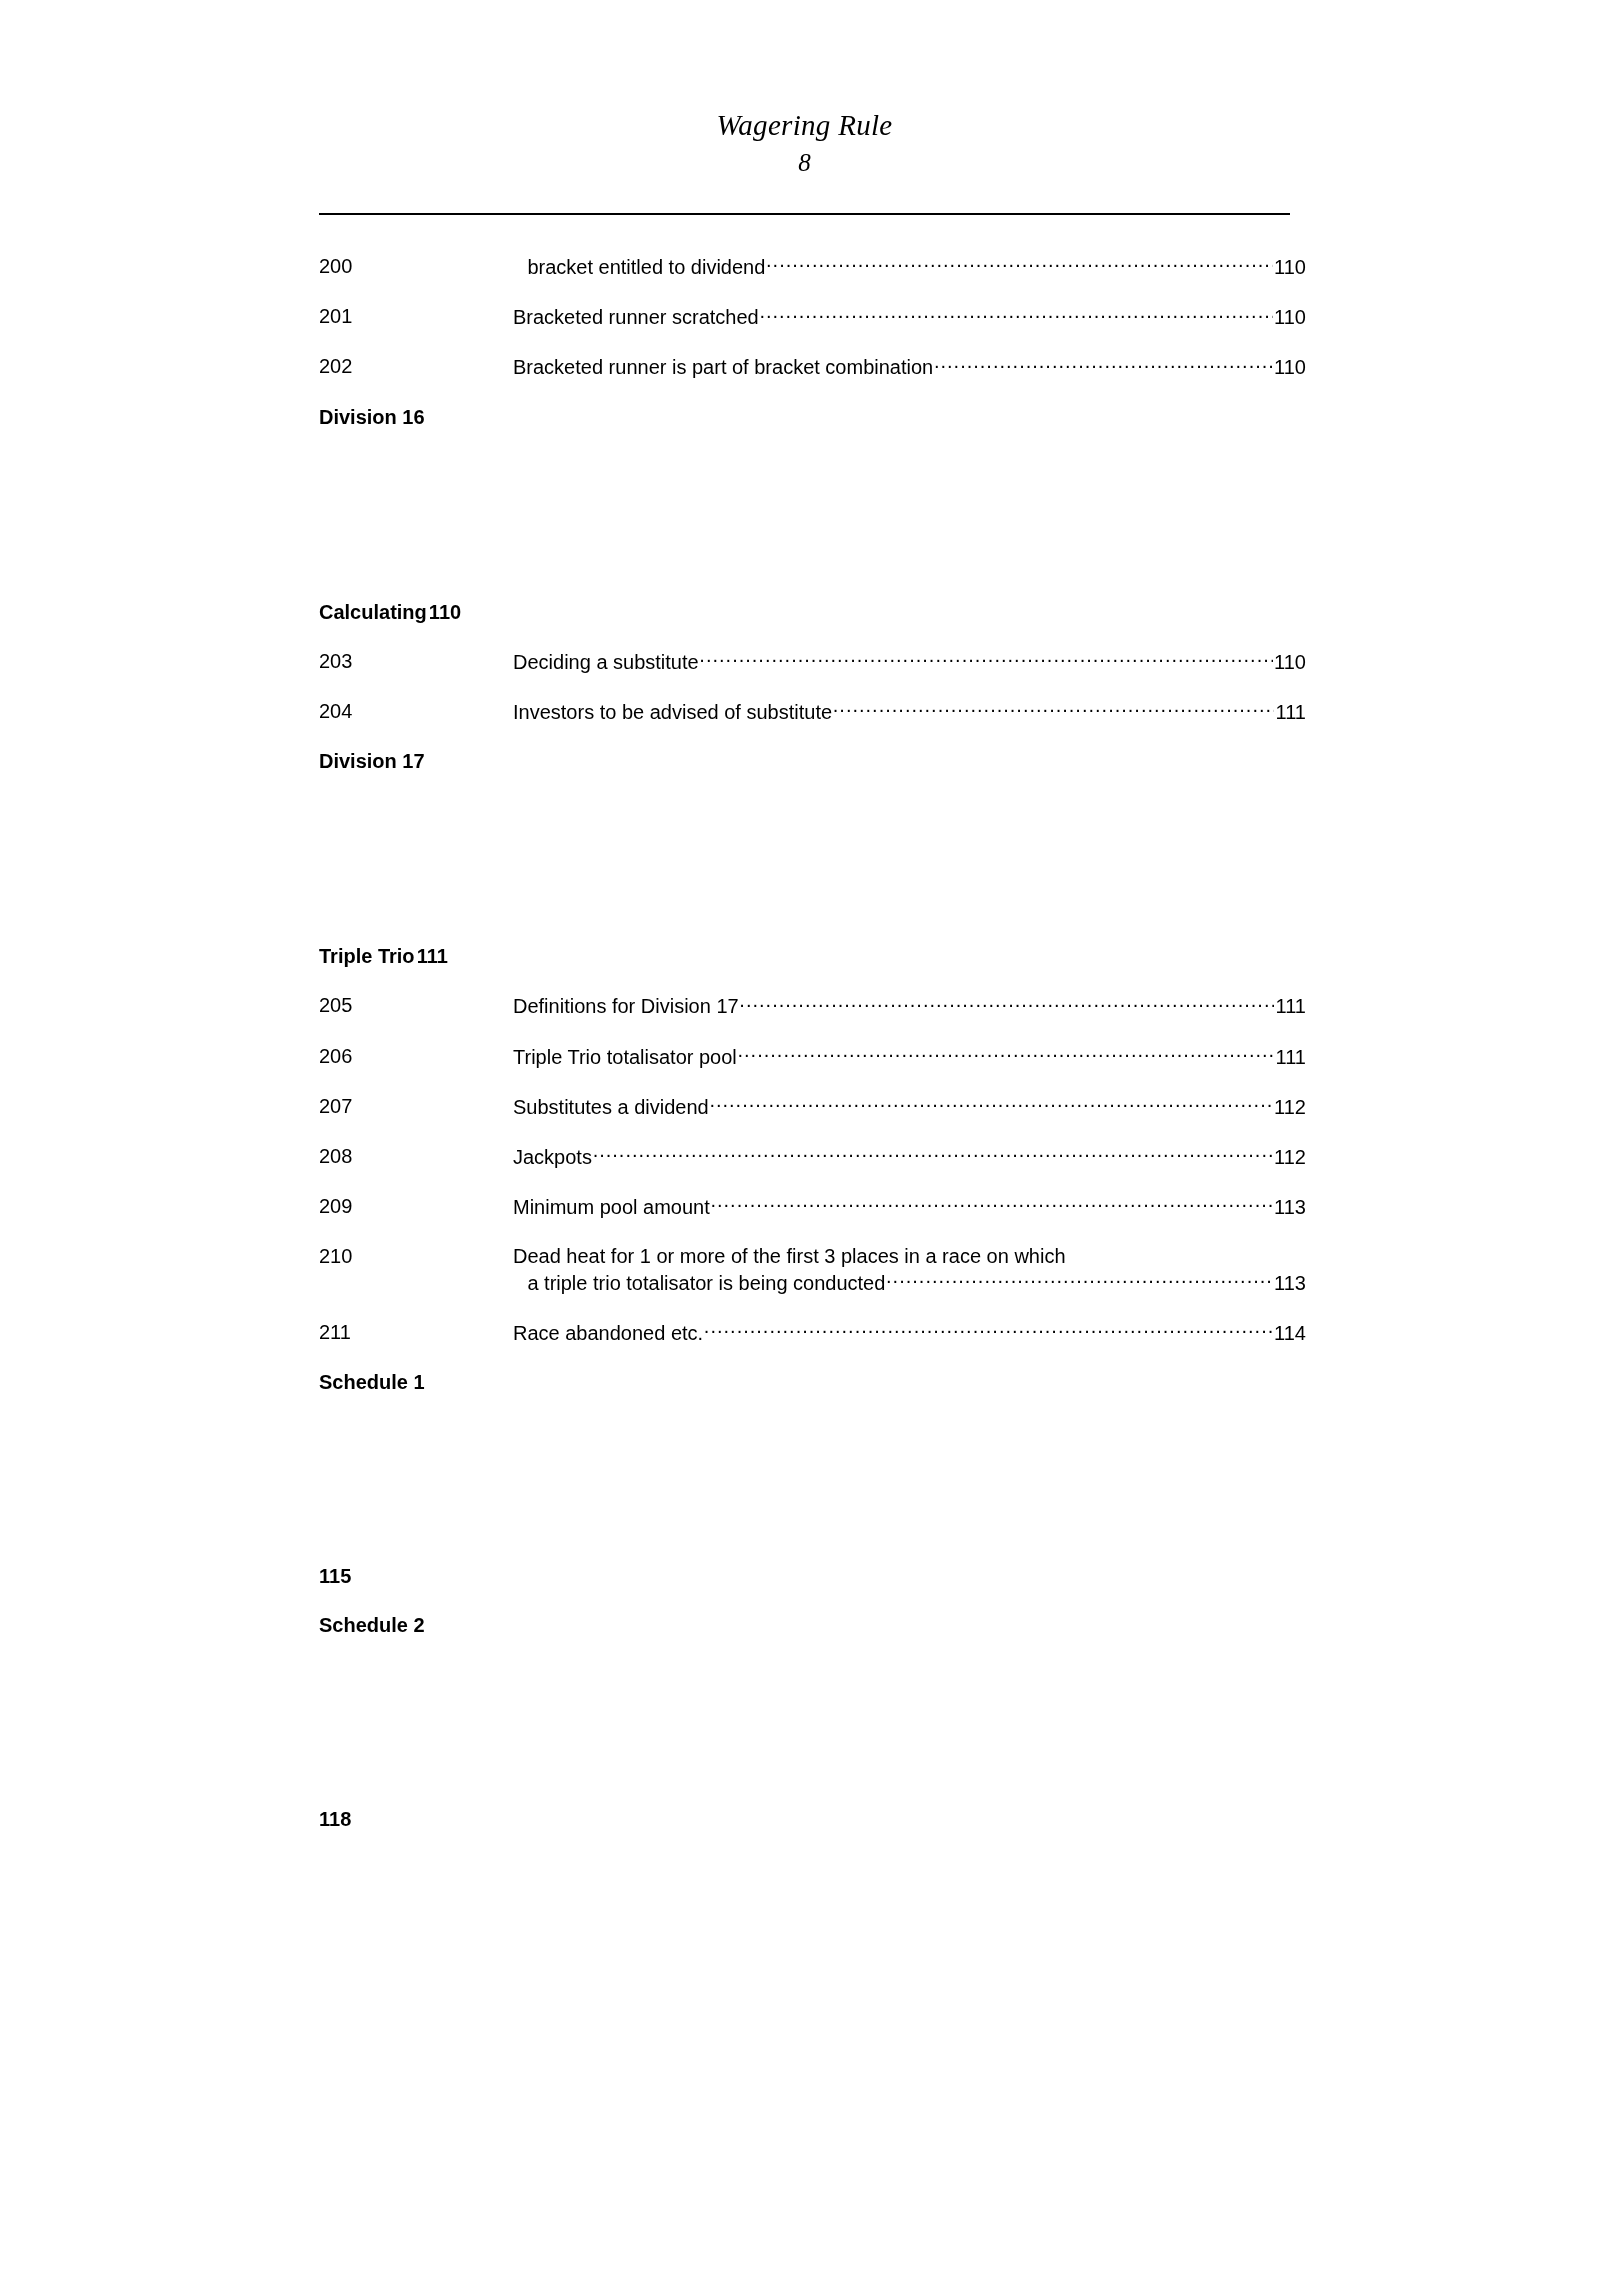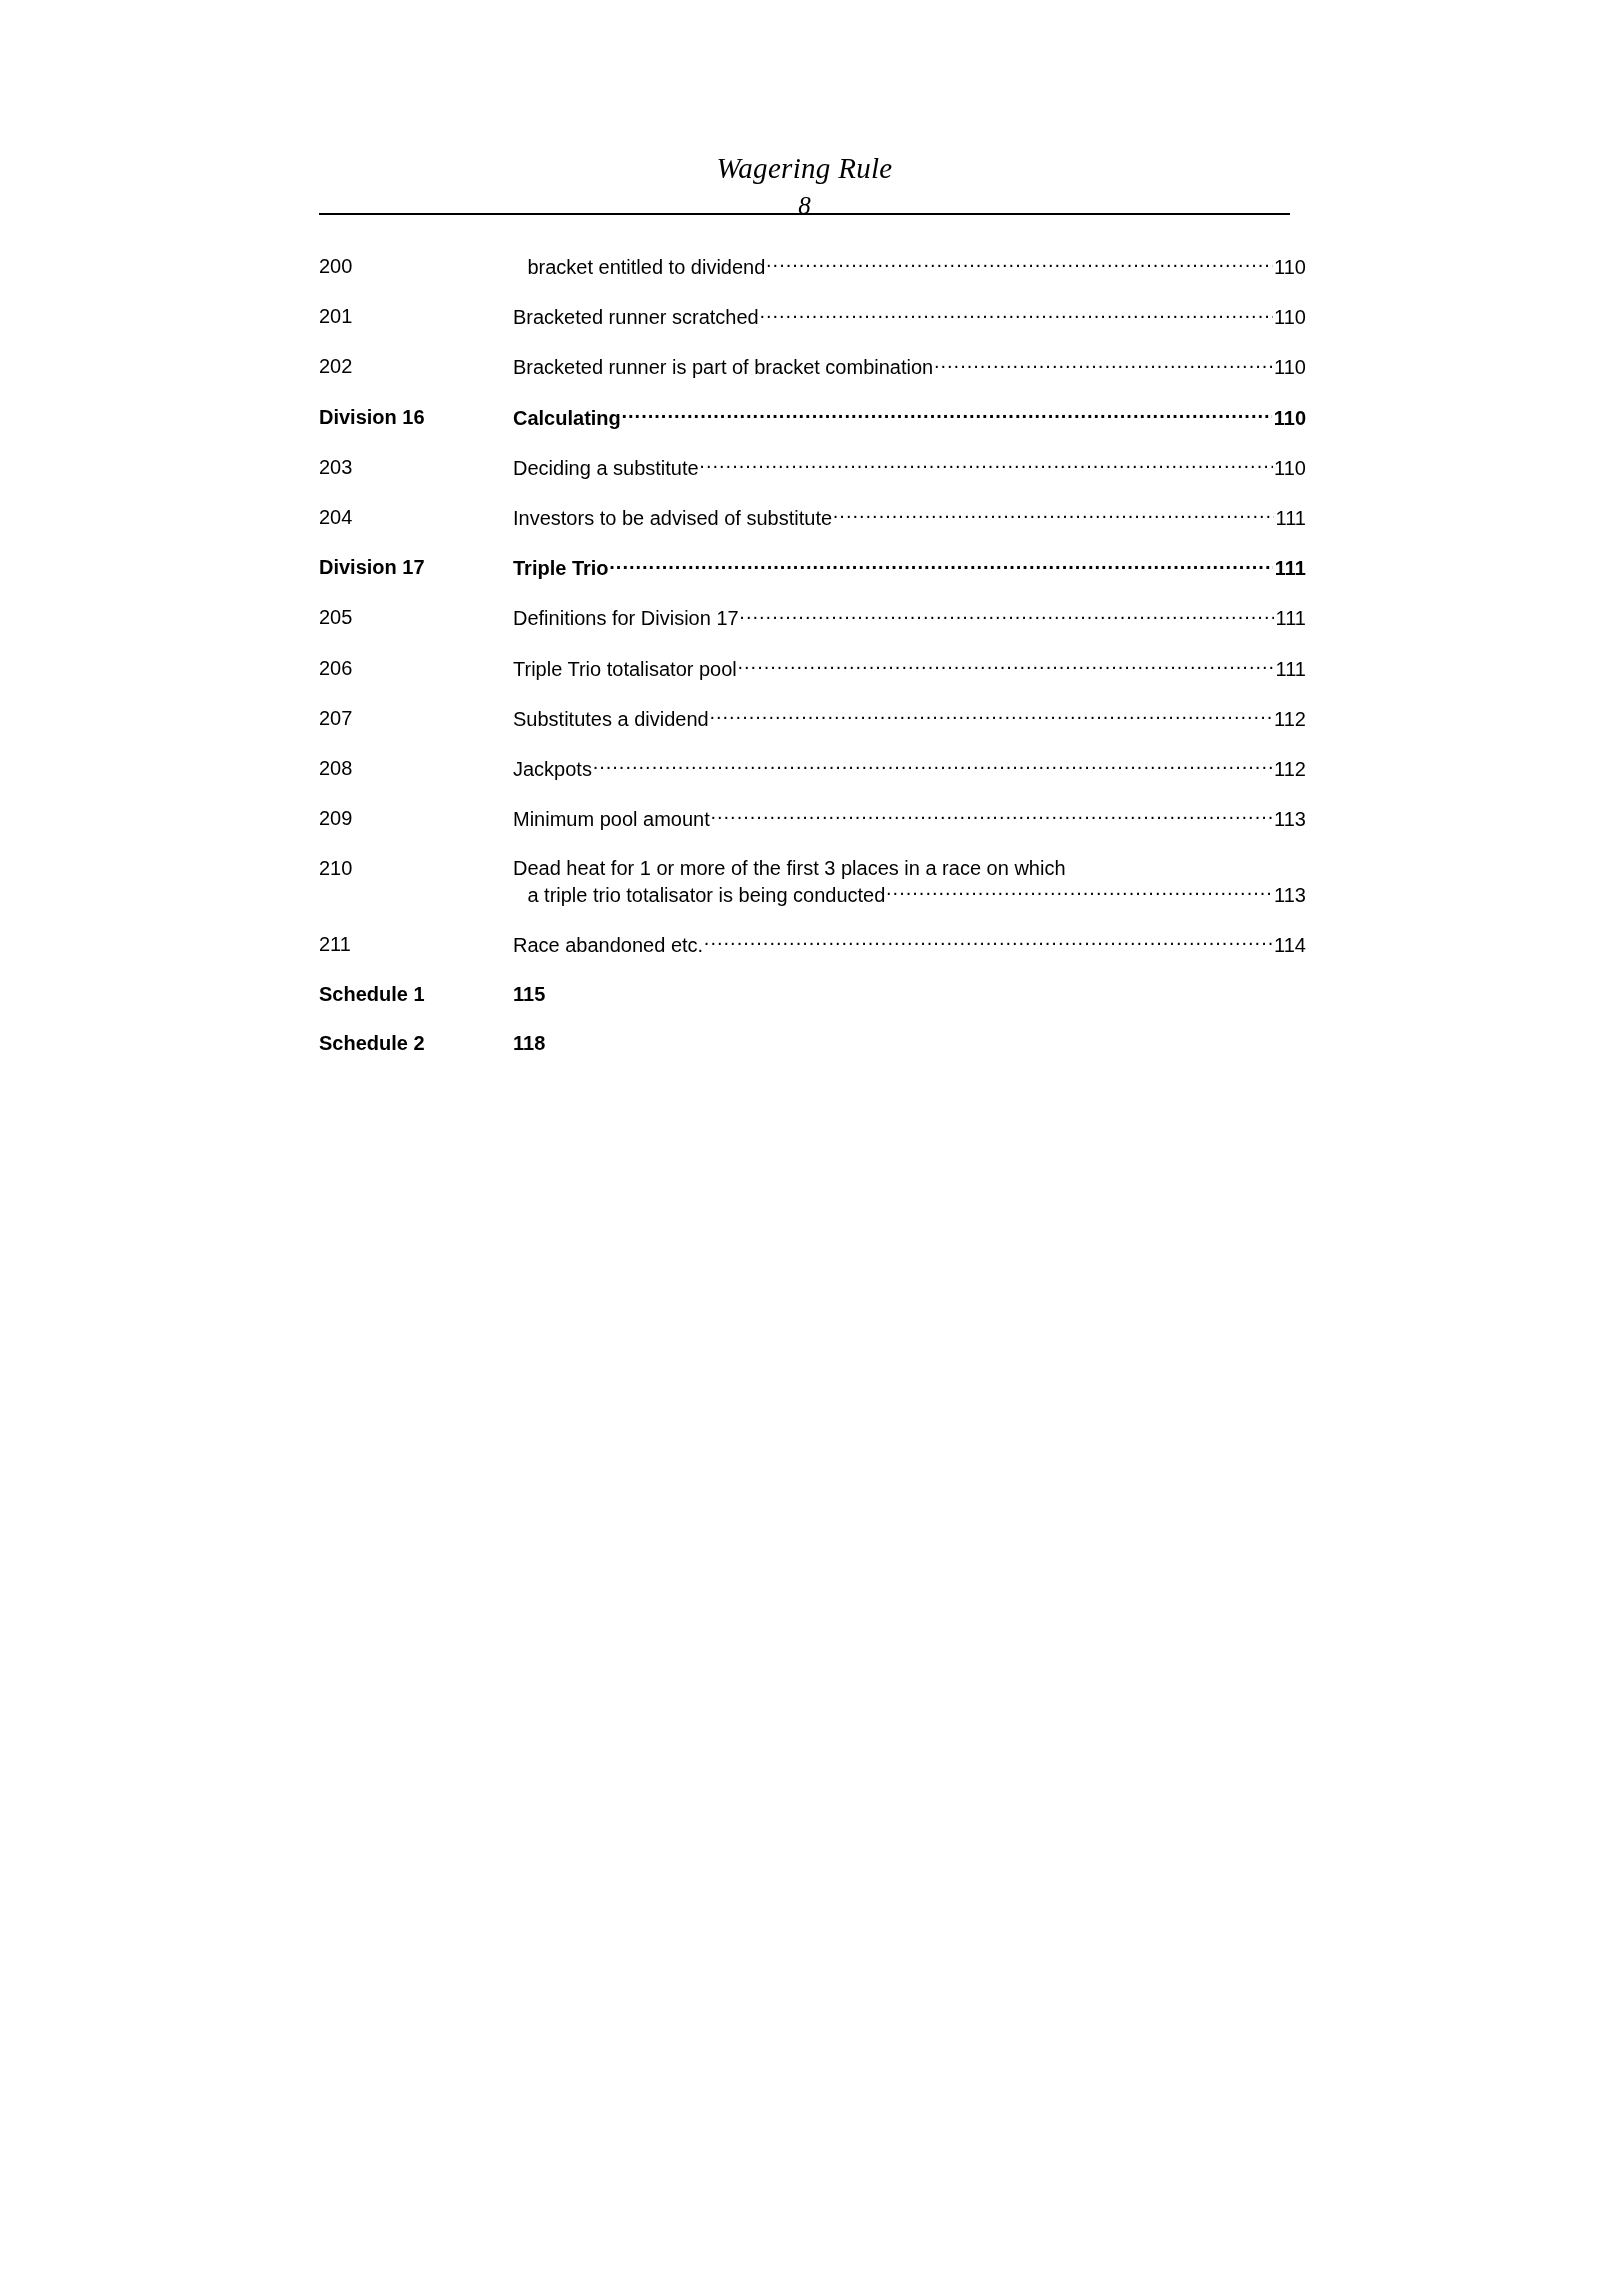--- a/index.html
+++ b/index.html
@@ -21,21 +21,20 @@
     box-sizing: border-box;
   }
 
   
   .page-header {
     position: absolute;
     left: 319px;
     top: 110px;
     width: 971px;
     text-align: center;
-    margin-top: 43px;
   }
   .header-title {
     font-family: "Liberation Serif", serif;
     font-style: italic;
     font-size: 29px;
     line-height: 1.05;
     letter-spacing: 0.3px;
     white-space: nowrap;
   }
   .header-folio {
@@ -63,20 +62,21 @@
   }
   .toc-row {
     display: flex;
     align-items: flex-start;
     margin-bottom: 23.6px;
     font-size: 20px;
     line-height: 1.28;
   }
   .toc-row.is-heading {
     font-weight: bold;
+    flex-direction: column;
   }
   .toc-num {
     flex: 0 0 194px;
     width: 194px;
     white-space: nowrap;
   }
   .toc-body {
     flex: 1 1 auto;
     min-width: 0;
   }

